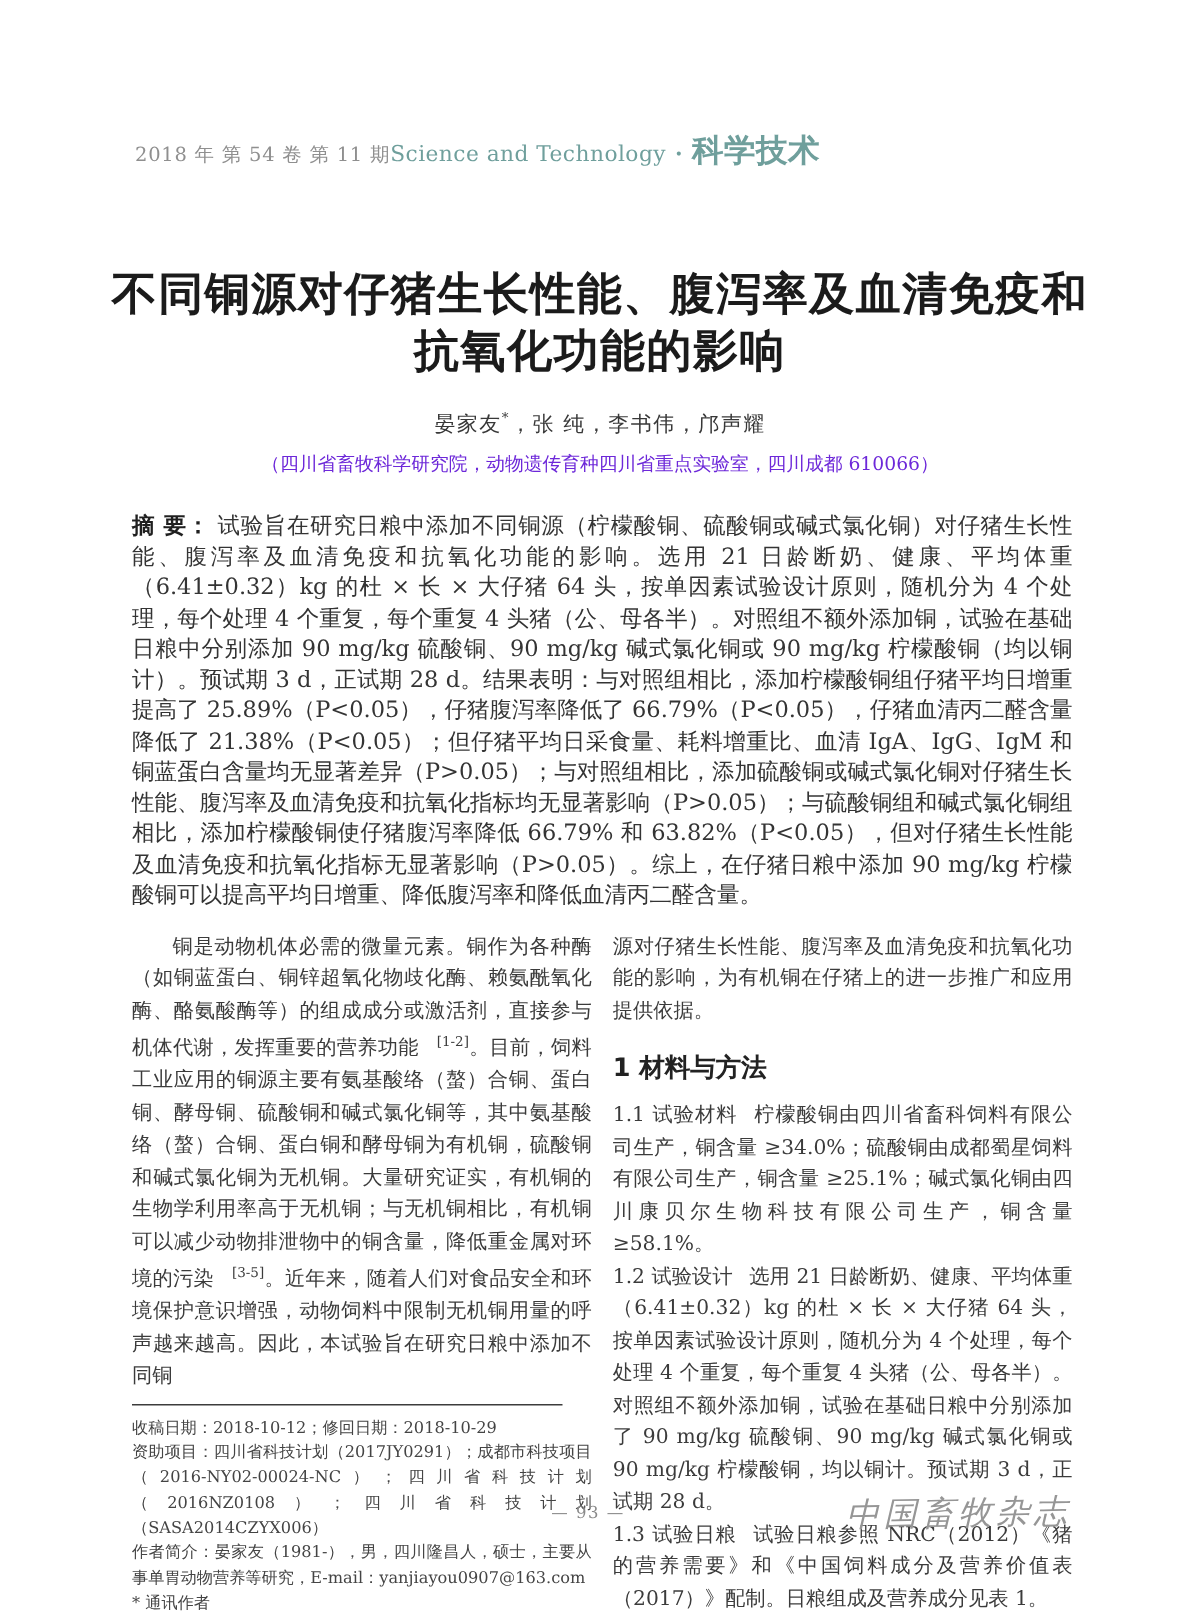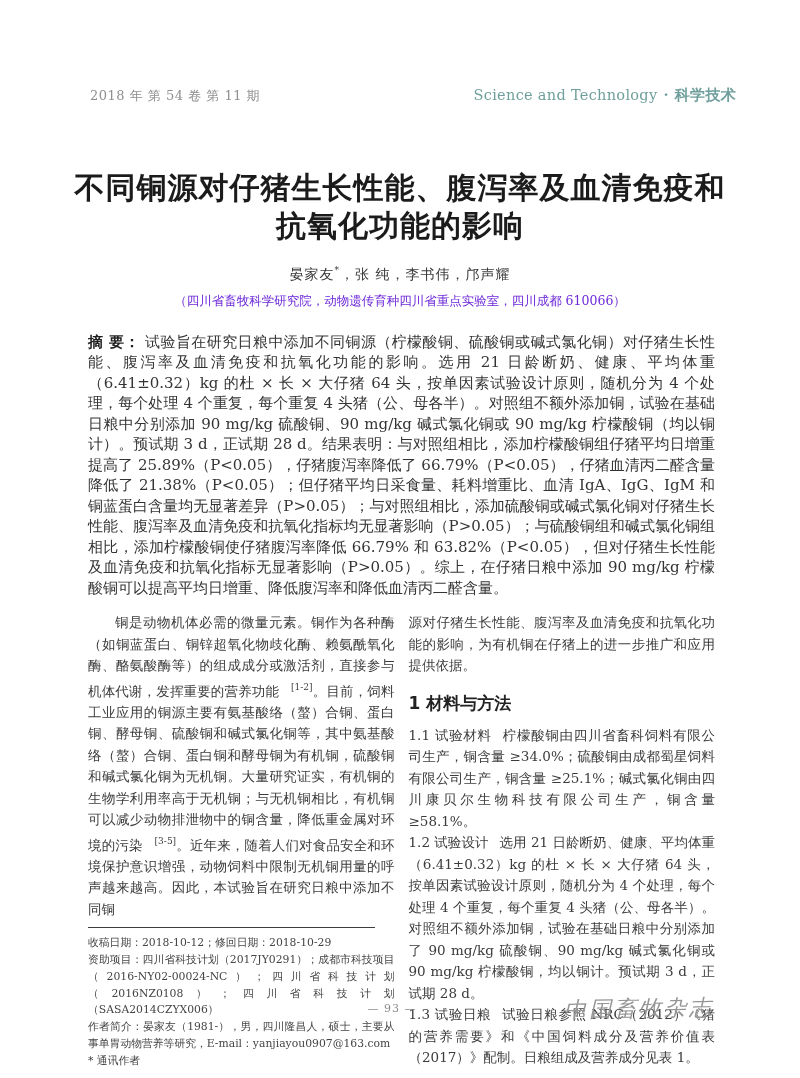--- a/index.html
+++ b/index.html
@@ -15,25 +15,25 @@
     font-family:"DejaVu Serif","Liberation Serif",serif;
     color:var(--text);
     position:relative;
     overflow:hidden;
   }
   .page{width:800px;height:1078px;position:relative;background:#ffffff;}
 
   
   .page-header{
     padding:86px 64px 0 90px;
-    display:flex;justify-content:space-between;align-items:baseline;
+    display:flex;justify-content:flex-start;align-items:baseline;
   }
   .issue{font-size:13px;color:var(--muted);letter-spacing:.5px;}
   .section-label{color:var(--accent);font-size:14.5px;letter-spacing:.3px;}
-  .section-label .cn{font-weight:bold;font-size:15px;font-family:"DejaVu Sans","Liberation Sans",sans-serif;}
+  .section-label .cn{font-weight:bold;font-size:21px;font-family:"DejaVu Sans","Liberation Sans",sans-serif;}
   .section-label .dot{margin:0 6px;font-weight:bold;}
 
   
   .title{
     margin:64px 56px 0;
     text-align:center;
     font-size:30px;line-height:38px;
     font-weight:bold;color:var(--title);
     letter-spacing:1px;
   }

